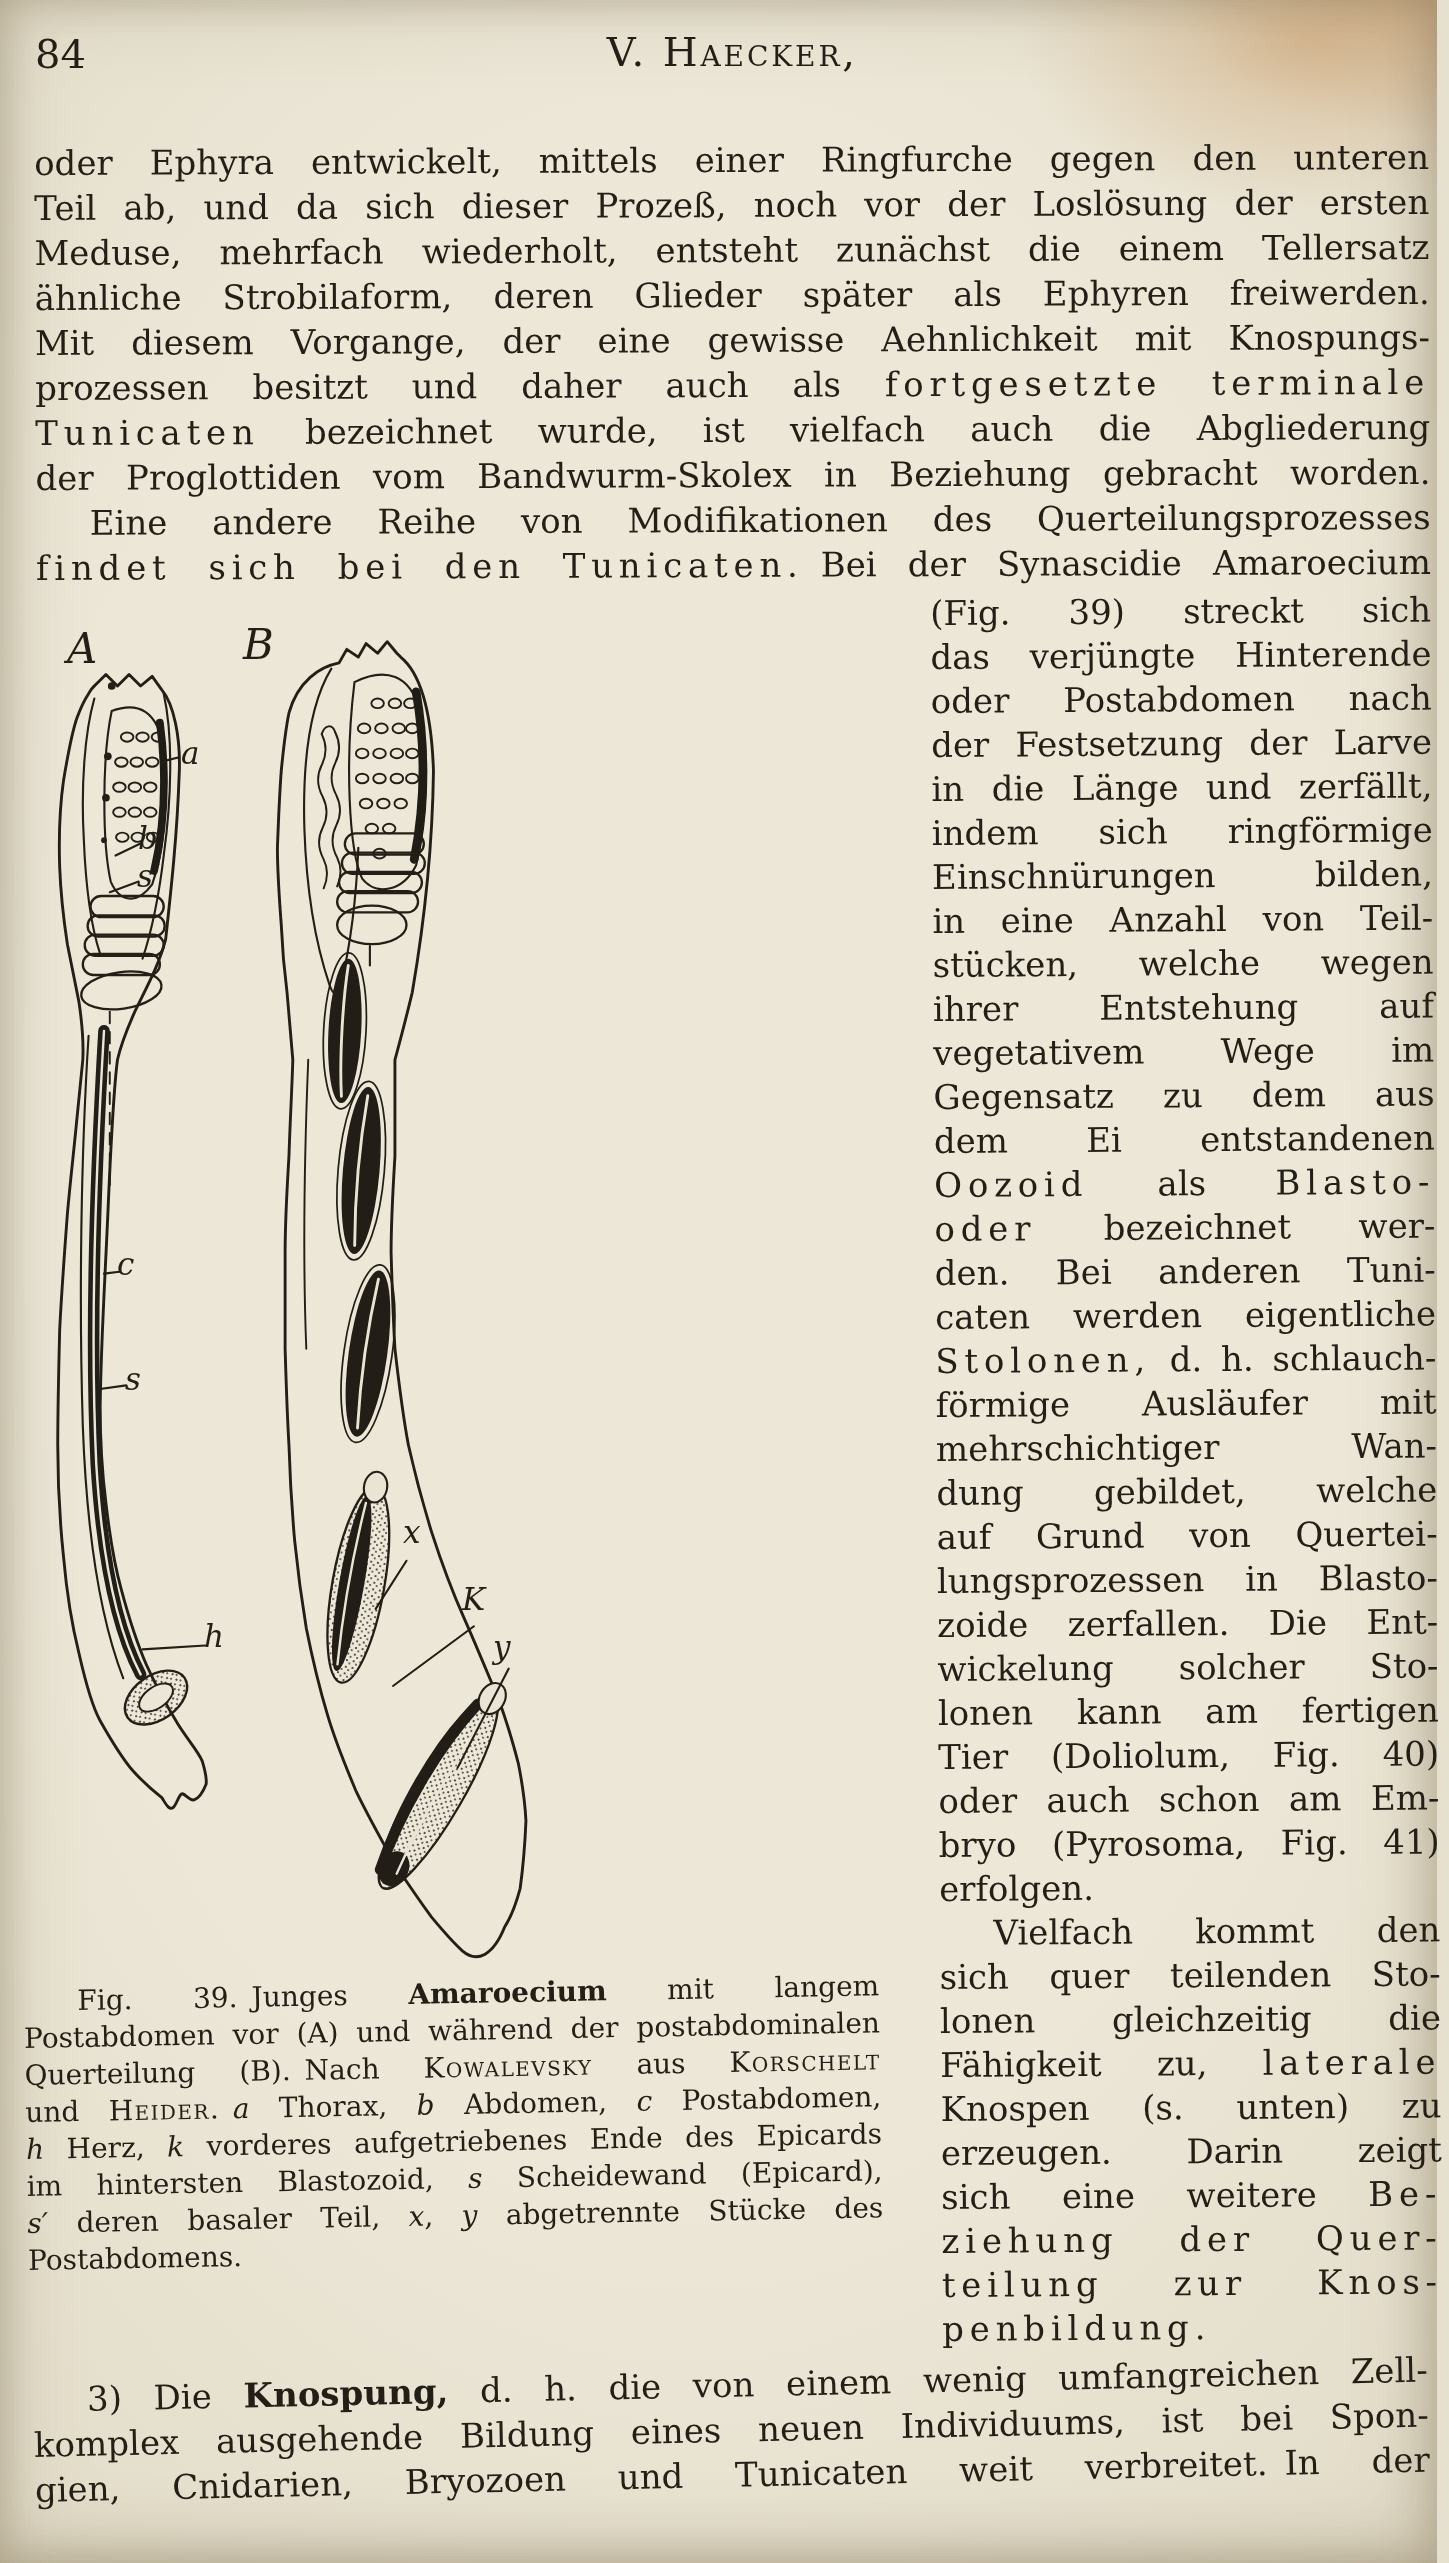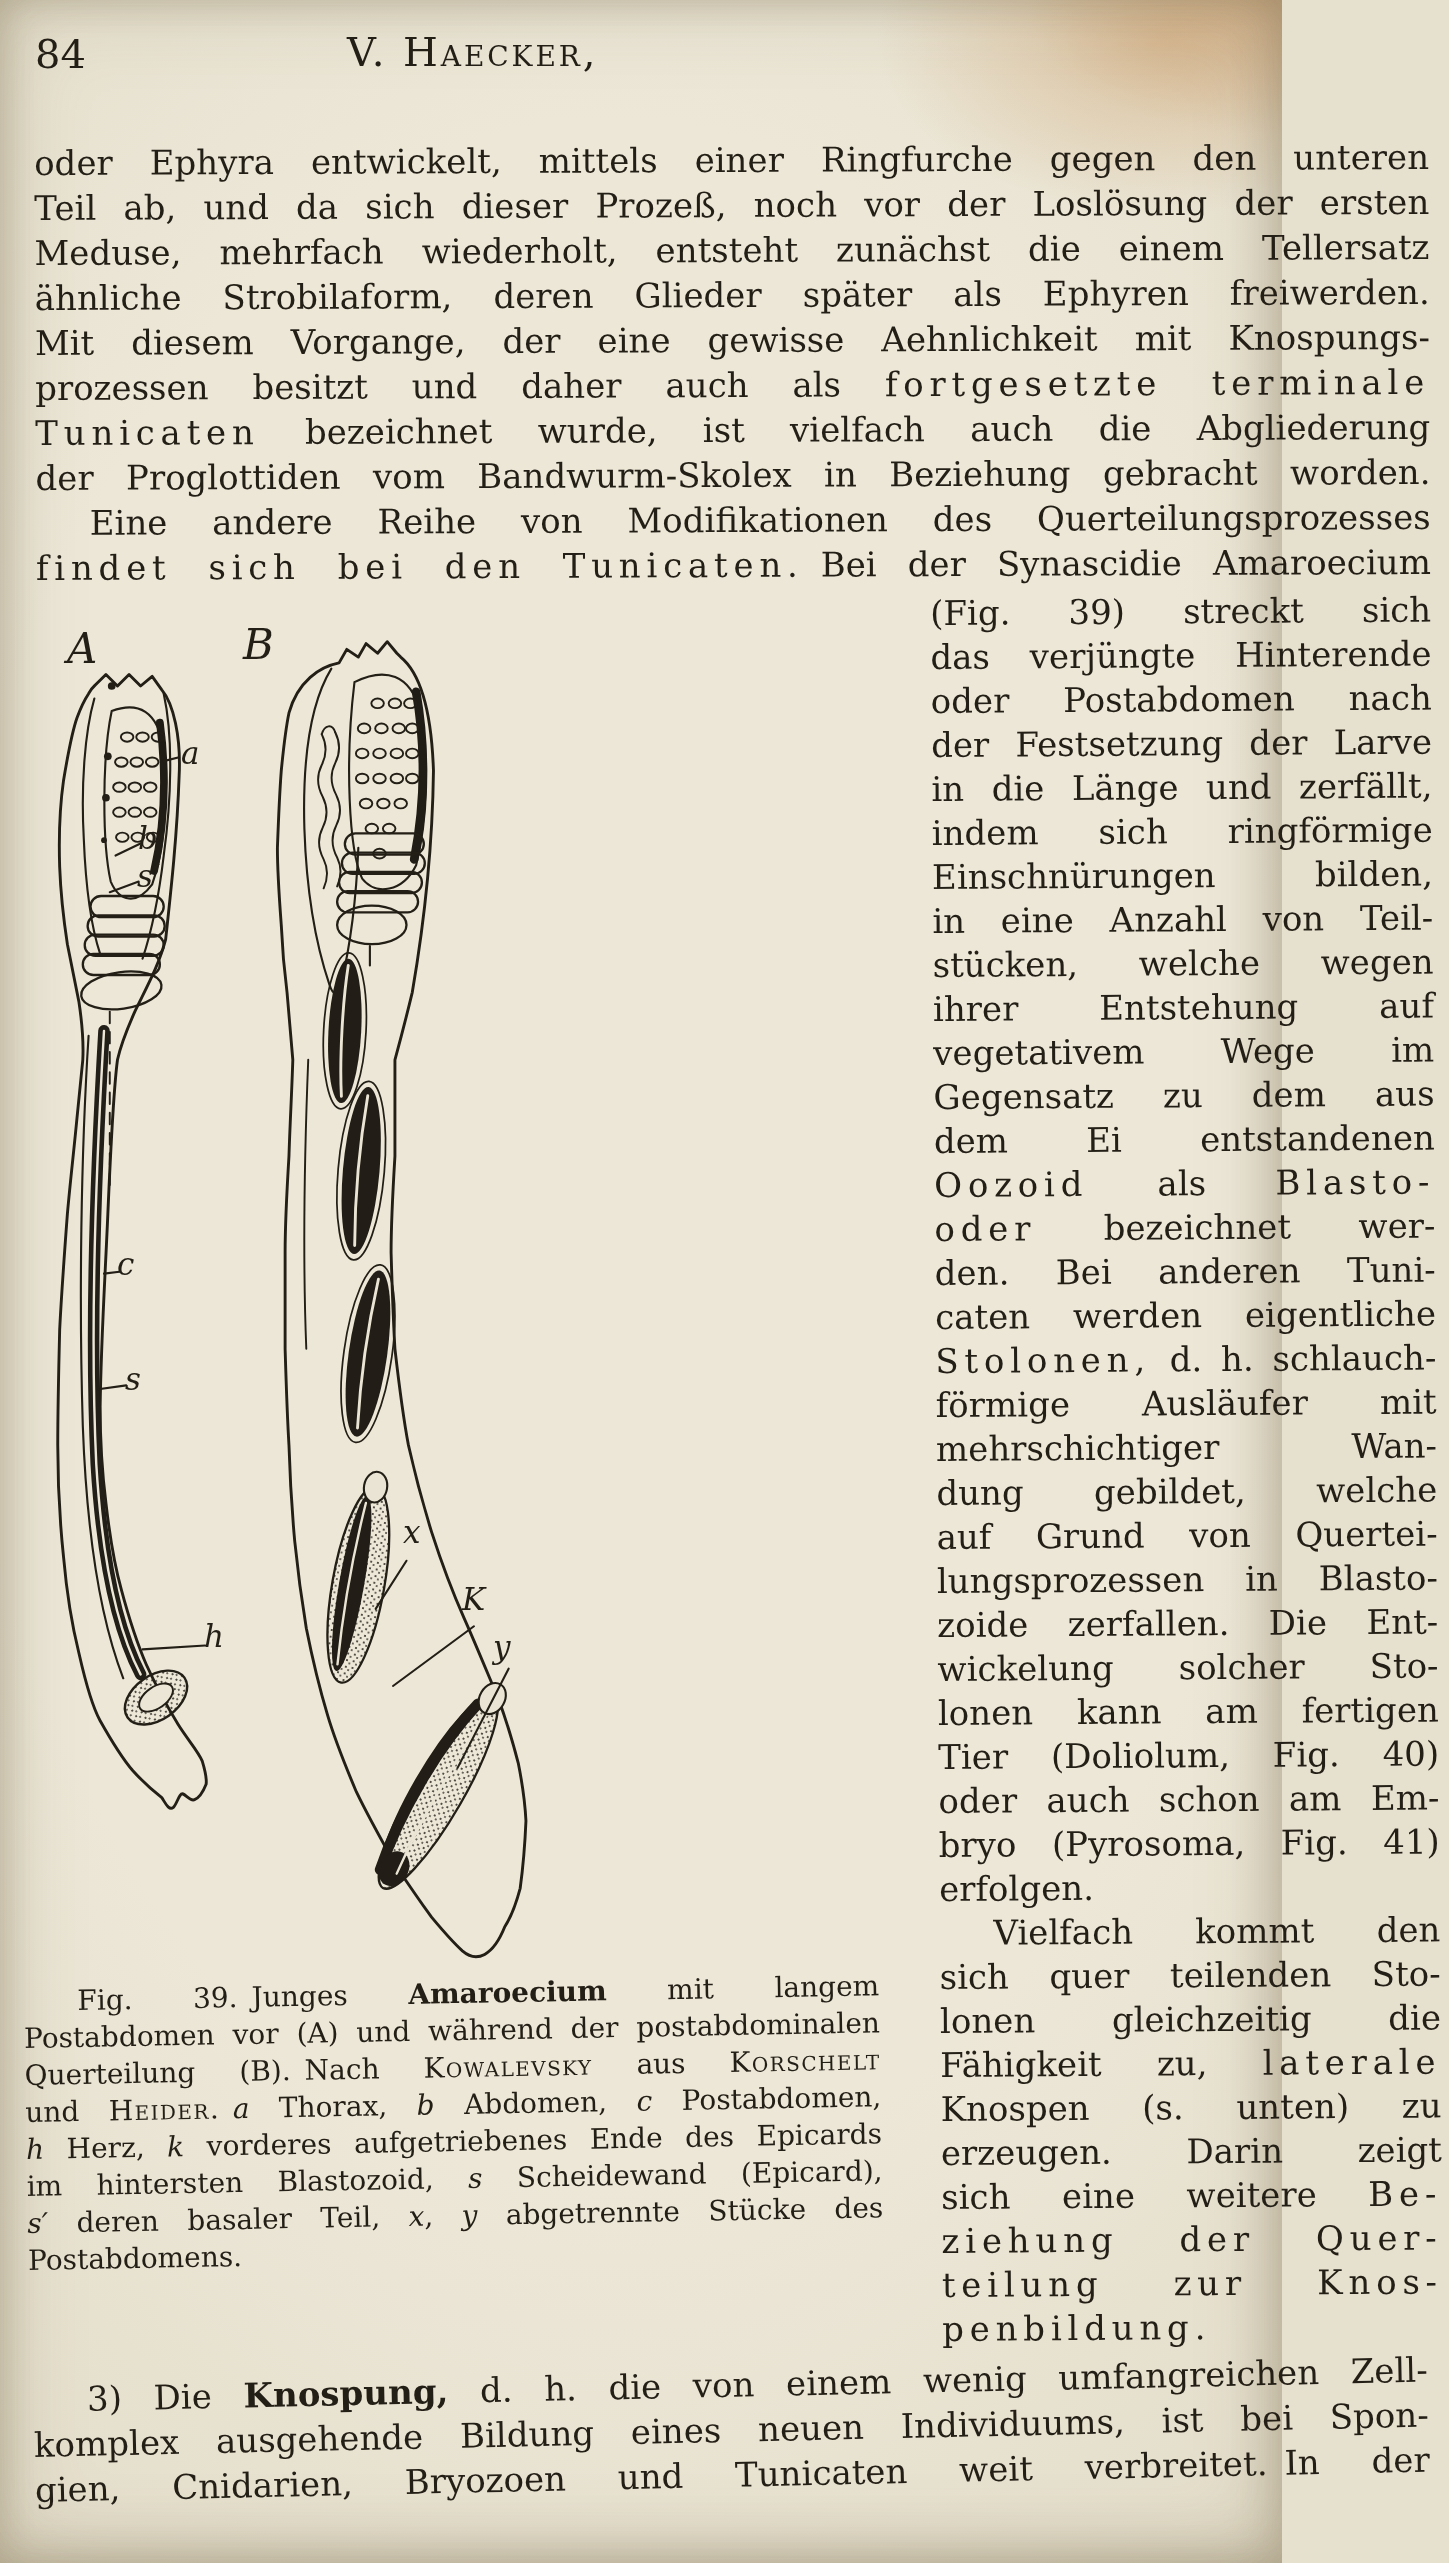--- a/index.html
+++ b/index.html
@@ -1,32 +1,32 @@
 <!DOCTYPE html>
 <html><head>
 <meta charset="utf-8">
 <style>
   *{margin:0;padding:0;box-sizing:border-box}
   html,body{width:1449px;height:2563px;overflow:hidden}
   body{font-family:"DejaVu Serif","Liberation Serif",serif;color:#241f16;background:#e6e0cf}
-  .page{position:relative;width:1282px;height:2563px;
+  .page{position:relative;width:1437px;height:2563px;
     background:
       radial-gradient(ellipse 414px 251px at 91% 1.5%, rgba(205,162,112,.55), rgba(205,162,112,0) 70%),
       radial-gradient(ellipse 347px 193px at 99% 0%, rgba(196,148,104,.45), rgba(196,148,104,0) 70%),
       radial-gradient(ellipse 1204px 1879px at 48% 45%, #ece7d7 55%, #e1dbc7 100%);
     box-shadow: inset 0 0 92px rgba(110,95,60,.18), inset -13.5px 0 40px rgba(110,95,60,.16), inset 0 -17.3px 53px rgba(110,95,60,.16), inset 9.6px 0 29px rgba(110,95,60,.10);}
   .line{text-align:justify;text-align-last:justify}
   .line.nj{text-align-last:left}
   .line.ind{text-indent:54px}
   .s-sp{letter-spacing:.17em}
   .s-b{font-weight:bold}
   .s-i{font-style:italic}
   .s-sc{font-variant:small-caps;letter-spacing:.05em}
   .pagenum{position:absolute;left:35px;top:31px;font-size:40px}
-  .runhead{position:absolute;left:347px;top:29px;width:511px;text-align:left;font-size:40px;font-variant:small-caps;letter-spacing:2.9px}
+  .runhead{position:absolute;left:347px;top:29px;width:511px;text-align:right;font-size:40px;font-variant:small-caps;letter-spacing:2.9px}
   .para1{position:absolute;left:34px;top:141px;width:1395px;font-size:34px;line-height:45px;transform:rotate(-.25deg);transform-origin:left top}
   .rightcol{position:absolute;left:930px;top:591px;width:501px;font-size:34px;line-height:44px;transform:rotate(-.4deg);transform-origin:left top}
   .caption{position:absolute;left:23px;top:1983px;width:856px;font-size:28px;line-height:37px;transform:rotate(-1.05deg);transform-origin:left top}
   .para3{position:absolute;left:34px;top:2378px;width:1395px;font-size:34px;line-height:45px;transform:rotate(-1.25deg);transform-origin:left center}
   .figwrap{position:absolute;left:19px;top:607px;width:617px;height:1368px}
   .figwrap svg{position:absolute;left:0;top:0}
   .fig-label{position:absolute;font-style:italic;line-height:1}
   .panel{font-size:42px}
   .part{font-size:31px}
 </style>

